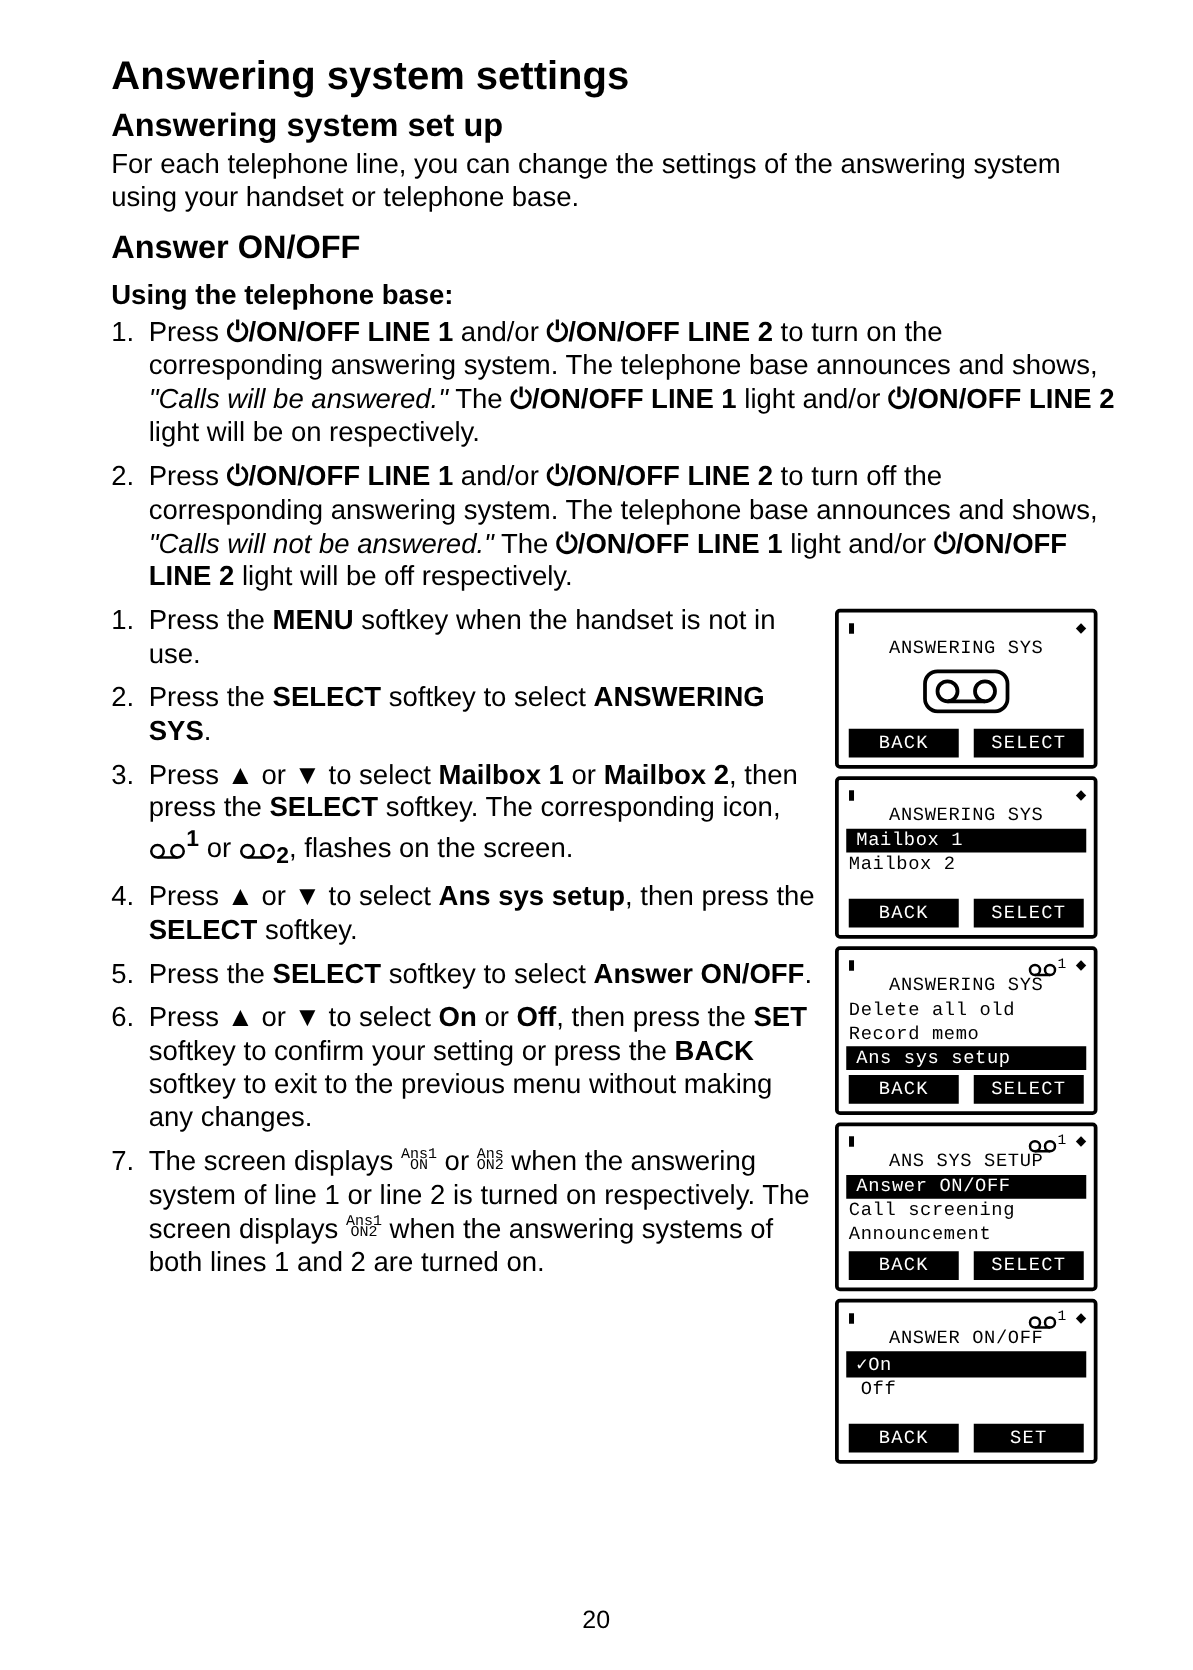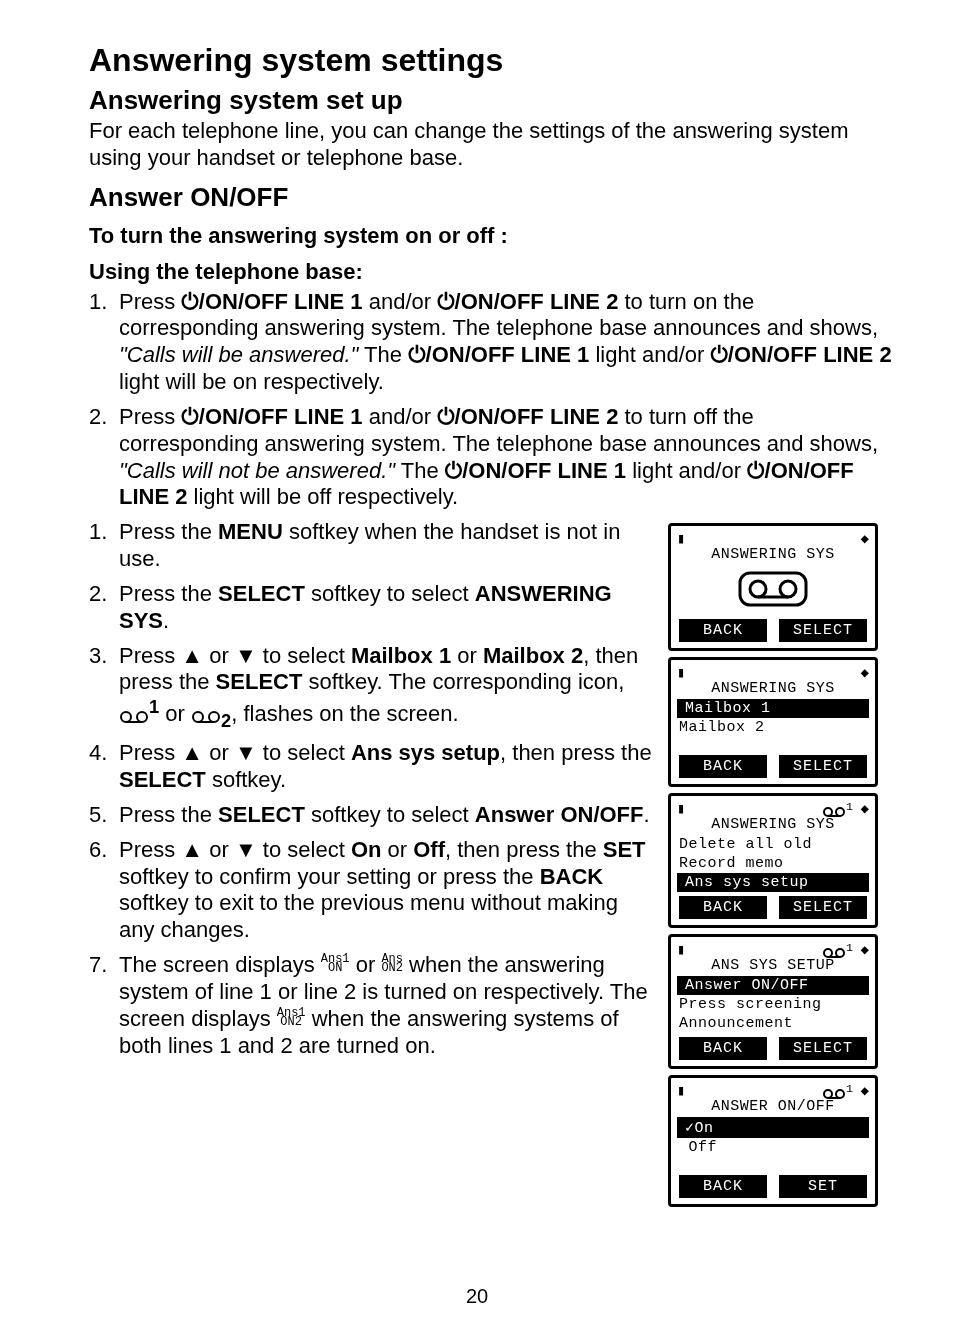--- a/index.html
+++ b/index.html
@@ -126,21 +126,20 @@
 <body>
 
 <div class="page">
   <div class="h1">Answering system settings</div>
 
   <div class="h2">Answering system set up</div>
   <div class="body-text">For each telephone line, you can change the settings of the answering system using your handset or telephone base.</div>
 
   <div class="h2">Answer ON/OFF</div>
 
-  <div class="h3">To turn the answering system on or off :</div>
   <div class="h3">Using the telephone base:</div>
 
   <ol>
     <li class="num-item">
       <span class="num">1.</span>
       <span class="txt">
         <span>Press </span><span class="icon-power">⏻</span><span class="bold">/ON/OFF LINE 1</span><span> and/or </span><span class="icon-power">⏻</span><span class="bold">/ON/OFF LINE 2</span><span> to turn on the corresponding answering system. The telephone base announces and shows, </span><span class="italic">"Calls will be answered."</span><span>  The </span><span class="icon-power">⏻</span><span class="bold">/ON/OFF LINE 1</span><span> light and/or </span><span class="icon-power">⏻</span><span class="bold">/ON/OFF LINE 2</span><span> light will be on respectively.</span>
       </span>
     </li>
     <li class="num-item">
@@ -255,21 +254,21 @@
             <span>▮</span>
             <span>◆</span>
           </div>
         <span class="tape-super"><svg width="24" height="12">
               <circle cx="6" cy="6" r="4" fill="none" stroke="#000" stroke-width="2"></circle>
               <circle cx="18" cy="6" r="4" fill="none" stroke="#000" stroke-width="2"></circle>
               <line x1="6" y1="10" x2="18" y2="10" stroke="#000" stroke-width="2"></line>
             </svg><sup>1</sup></span>
         <div class="title-line">ANS SYS SETUP</div>
         <div class="line inv">Answer ON/OFF</div>
-        <div class="line">Press screening</div>
+        <div class="line">Call screening</div>
         <div class="line">Announcement</div>
         <div class="softkeys">
           <div class="softkey">BACK</div>
           <div class="softkey">SELECT</div>
         </div>
       </div>
 
       <div class="screen">
         <div class="top-icons">
             <span>▮</span>

